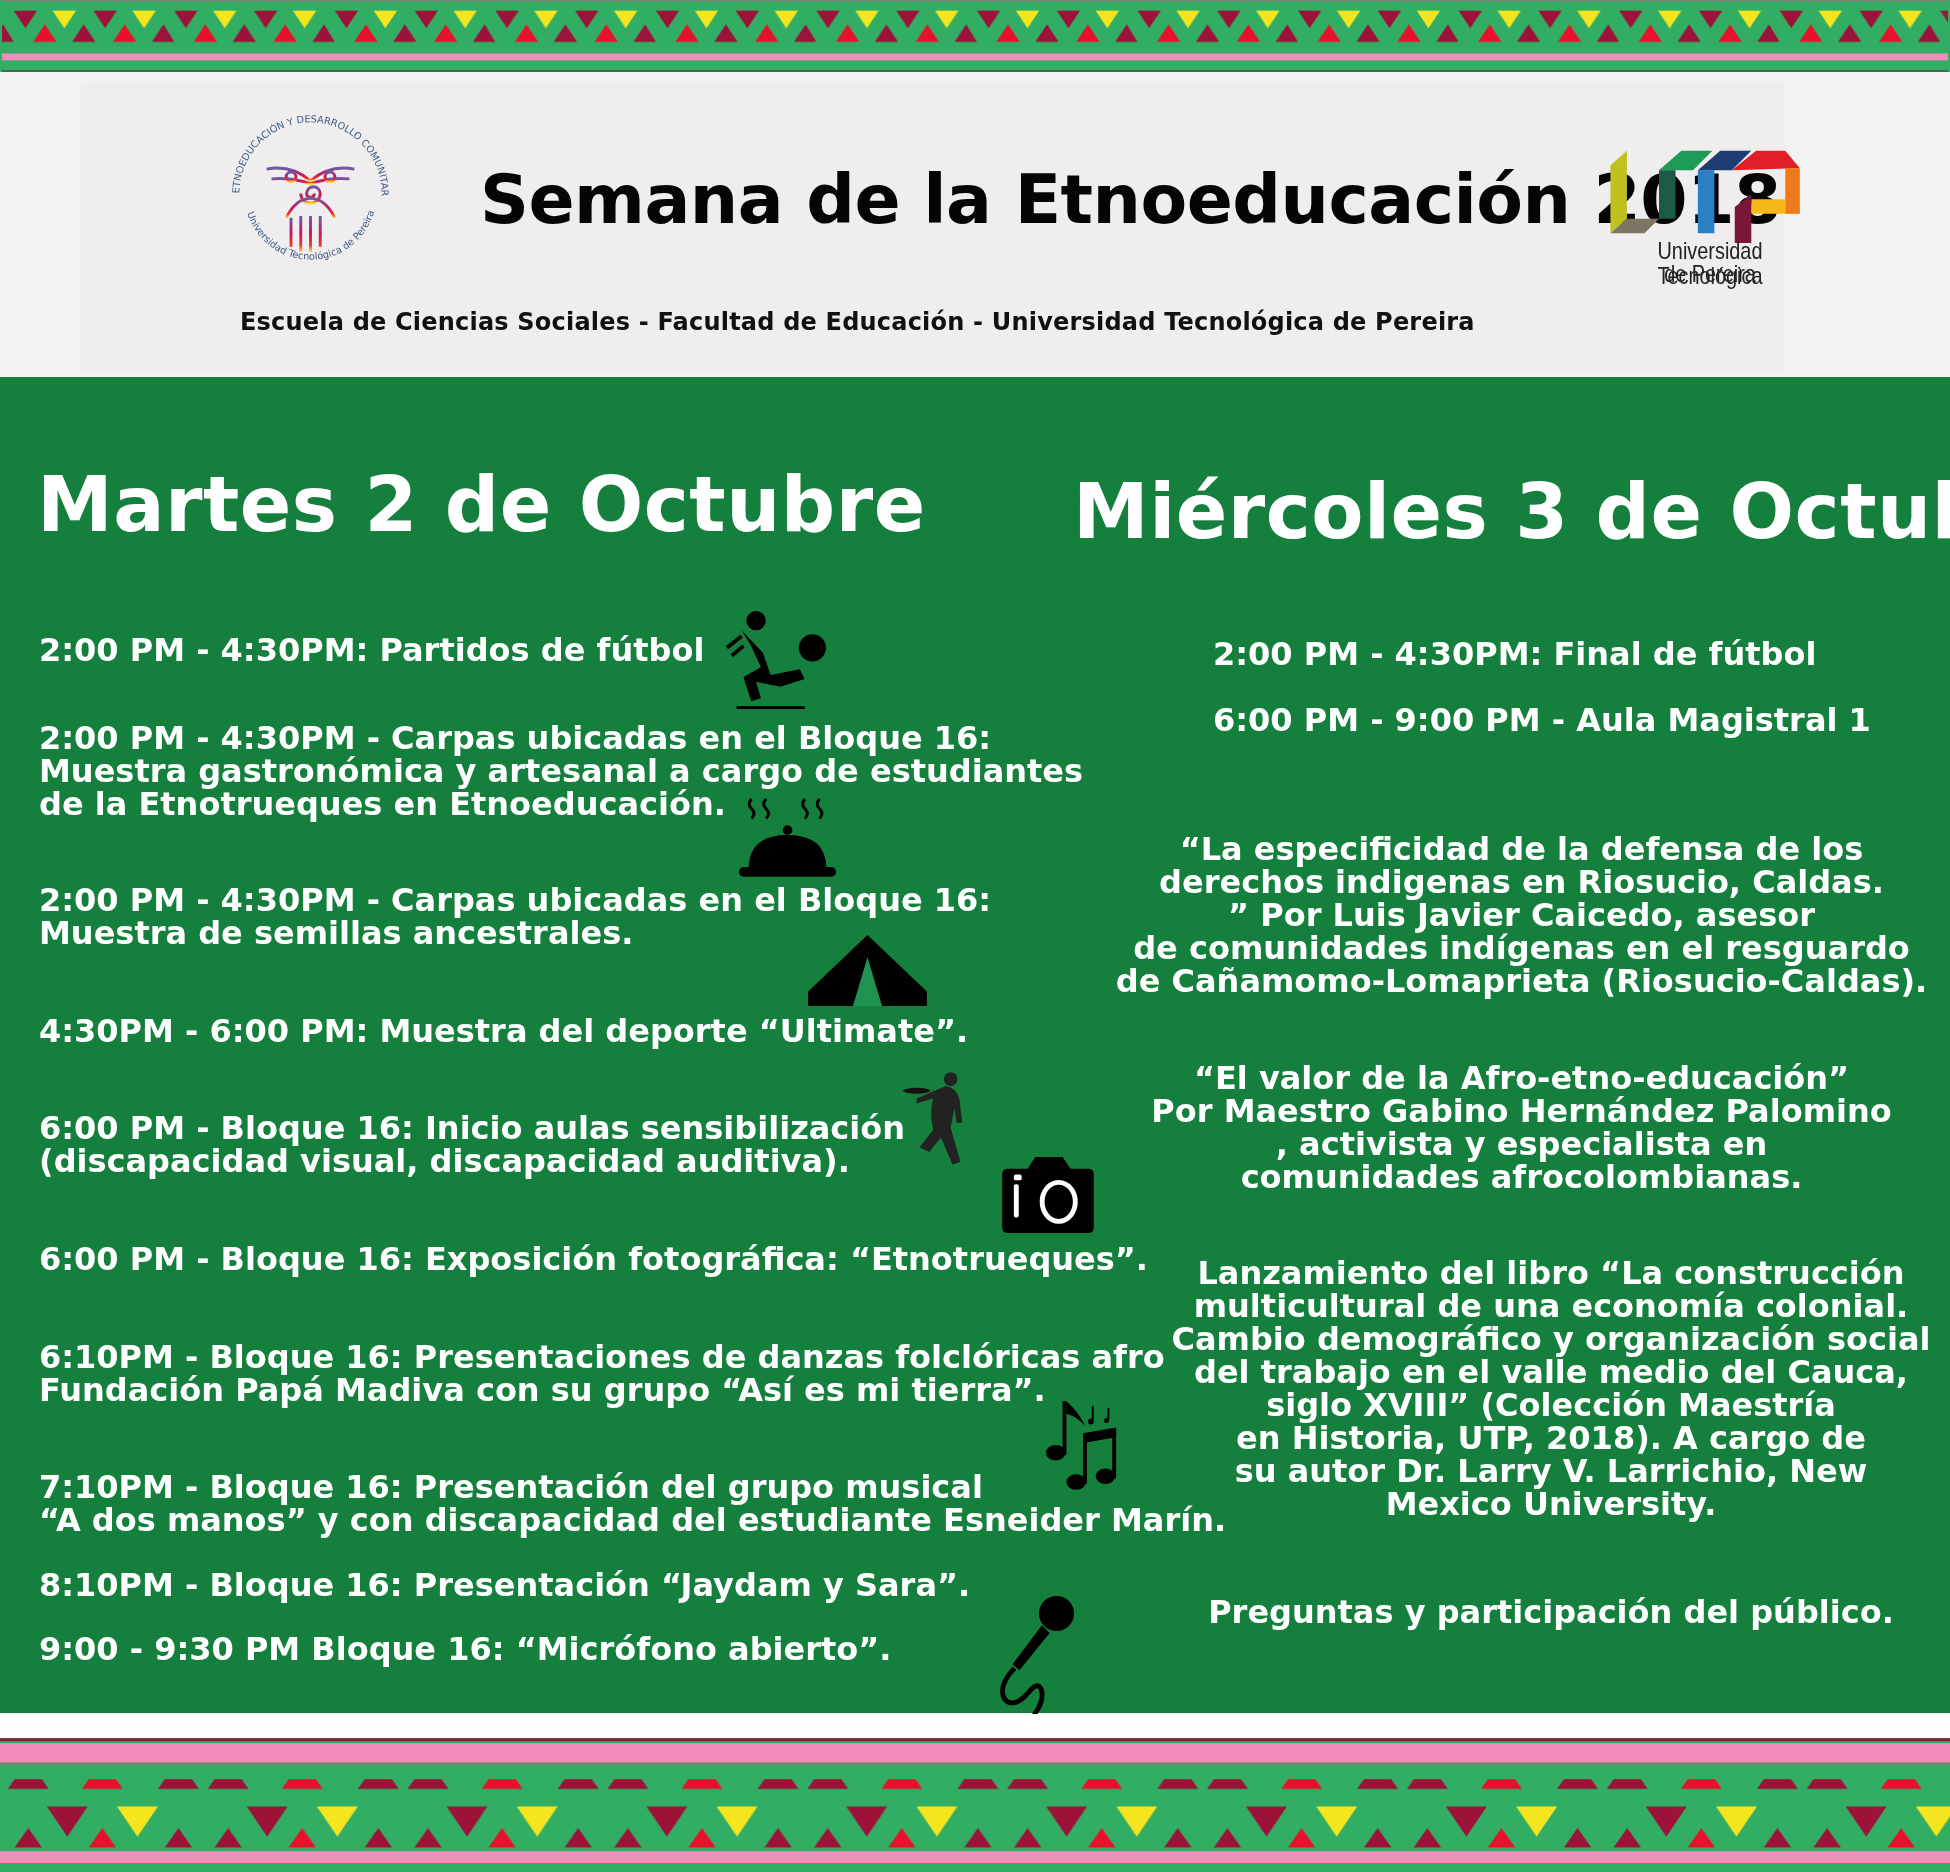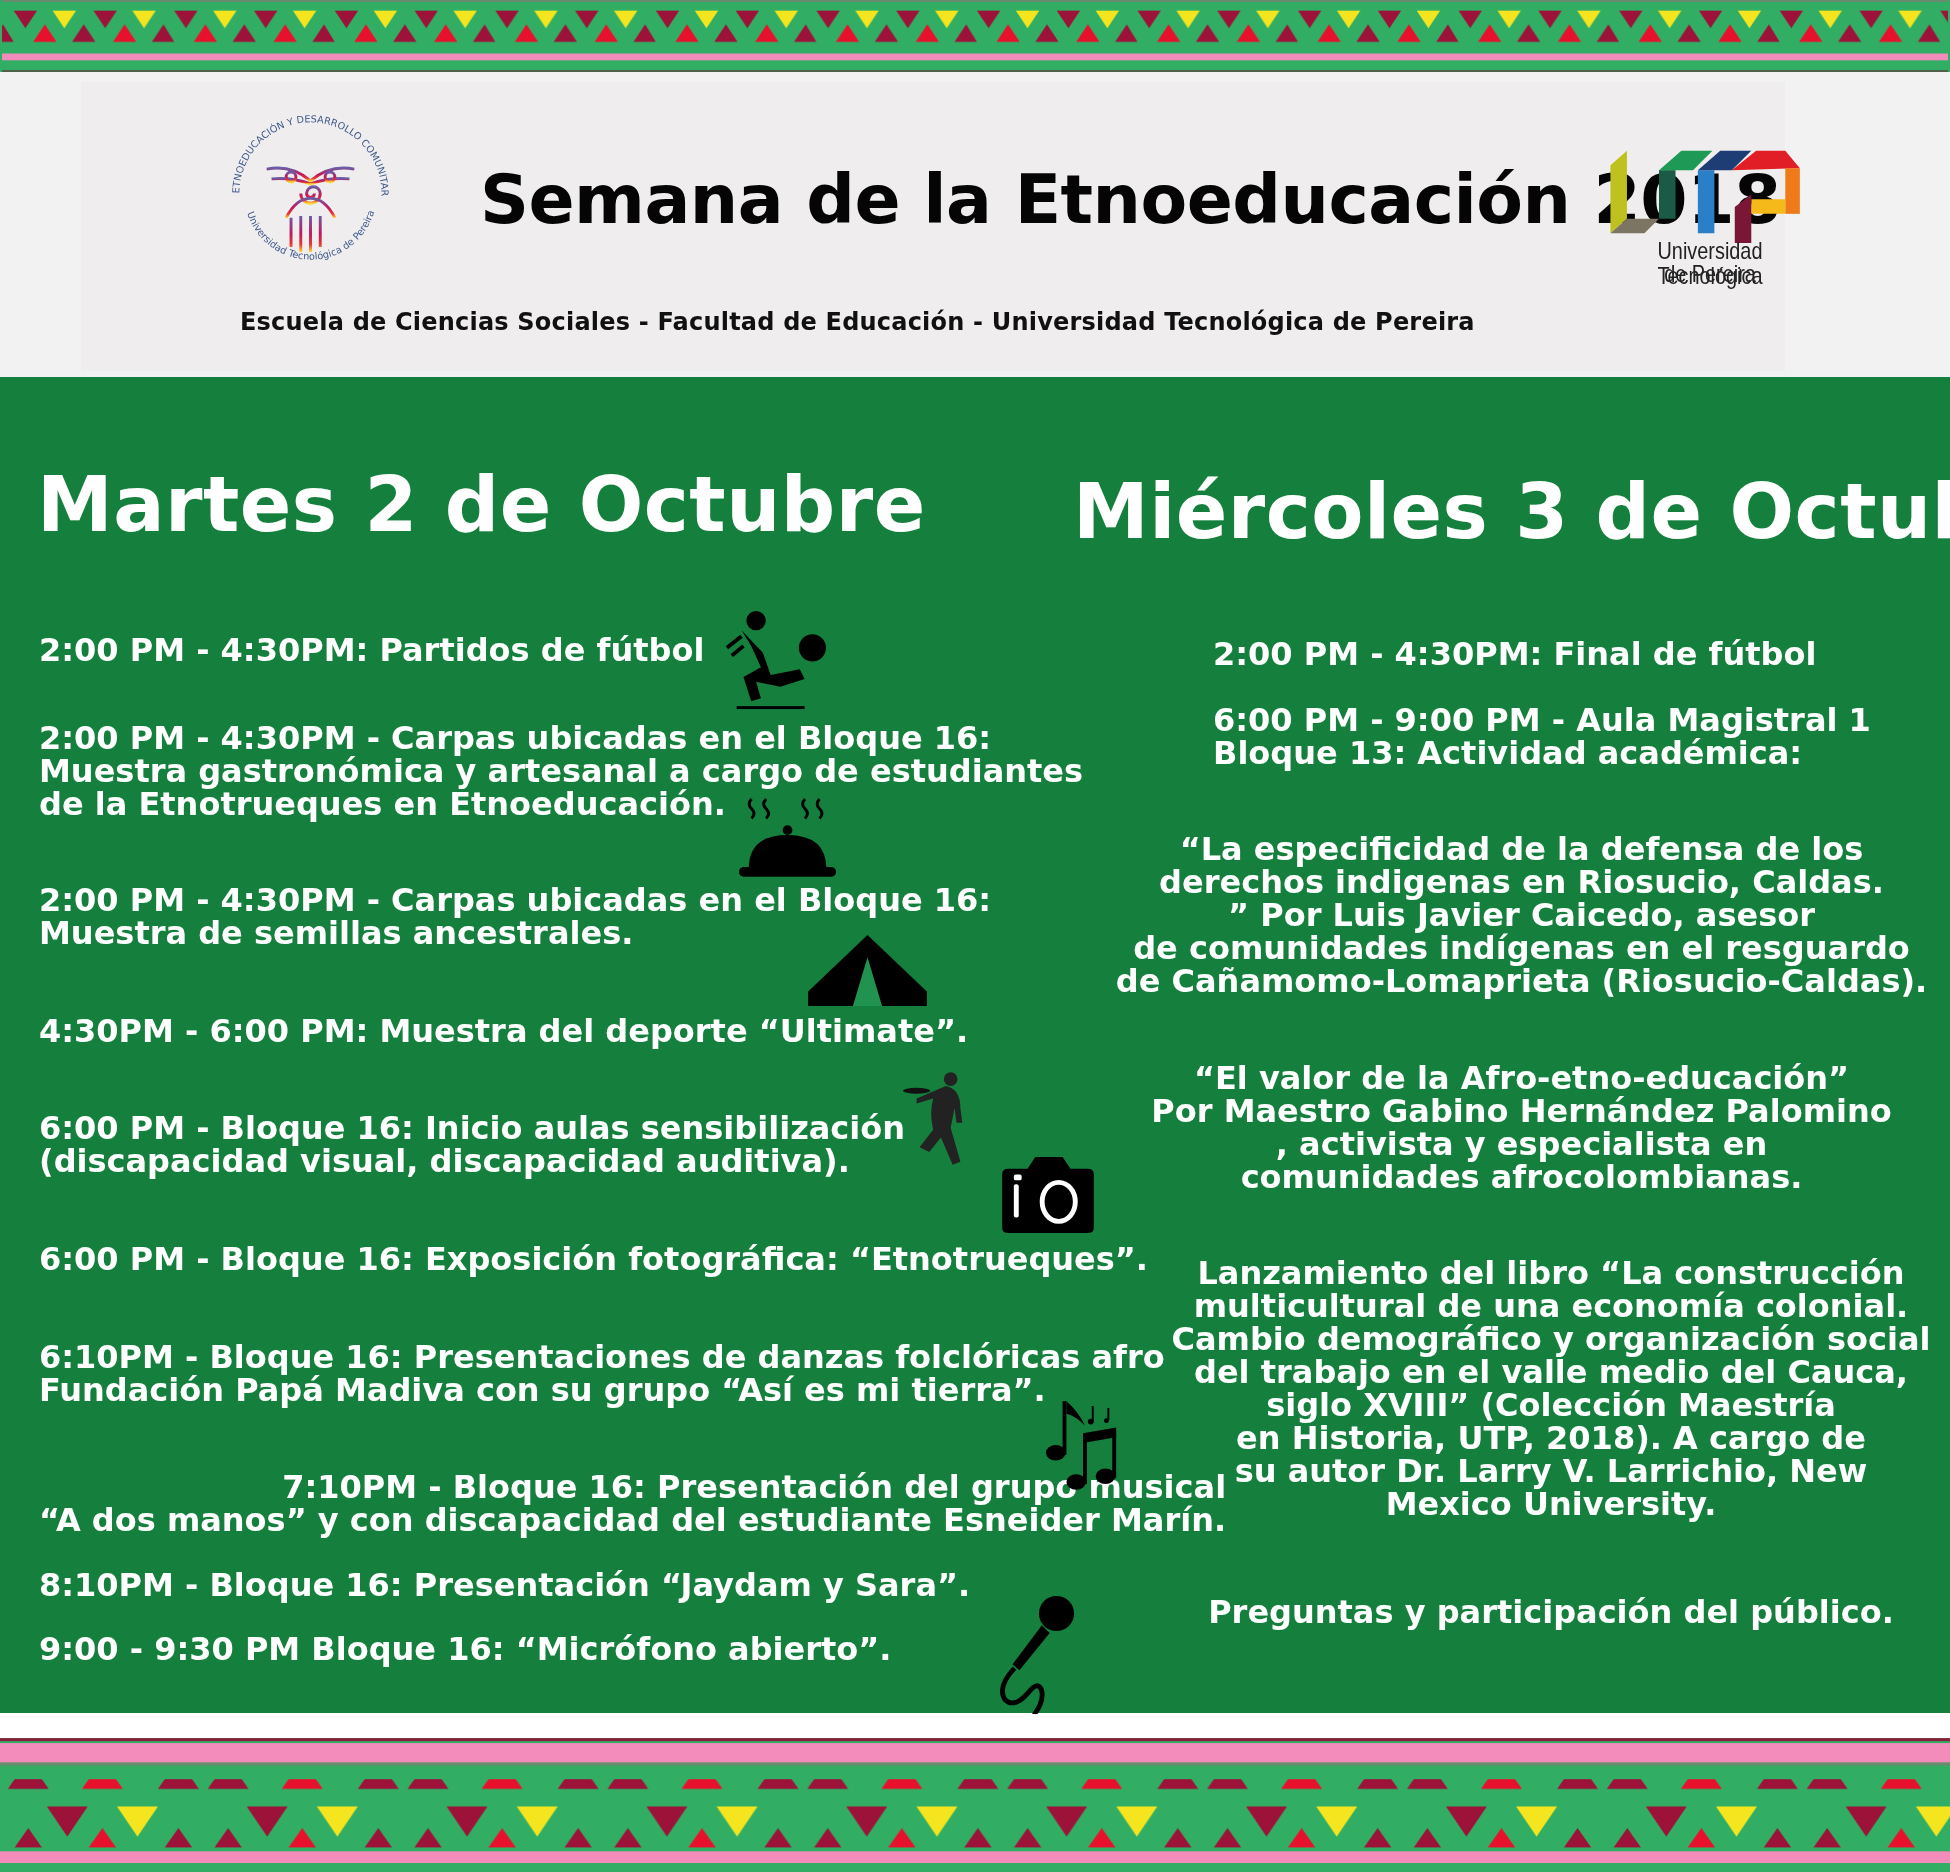--- a/index.html
+++ b/index.html
@@ -121,37 +121,36 @@
     <span class="line">6:00 PM - Bloque 16: Inicio aulas sensibilización</span>
     <span class="line">(discapacidad visual, discapacidad auditiva).</span>
   </div>
   <div class="item" style="left:39px;top:866px;">
     <span class="line">6:00 PM - Bloque 16: Exposición fotográfica: “Etnotrueques”.</span>
   </div>
   <div class="item" style="left:39px;top:964px;">
     <span class="line">6:10PM - Bloque 16: Presentaciones de danzas folclóricas afro</span>
     <span class="line">Fundación Papá Madiva con su grupo “Así es mi tierra”.</span>
   </div>
-  <div class="item" style="left:39px;top:1094px;text-align:right;">
+  <div class="item" style="left:39px;top:1094px;">
     <span class="line">7:10PM - Bloque 16: Presentación del grupo musical</span>
     <span class="line">“A dos manos” y con discapacidad del estudiante Esneider Marín.</span>
   </div>
   <div class="item" style="left:39px;top:1192px;">
     <span class="line">8:10PM - Bloque 16: Presentación “Jaydam y Sara”.</span>
   </div>
   <div class="item" style="left:39px;top:1256px;">
     <span class="line">9:00 -  9:30 PM  Bloque 16: “Micrófono abierto”.</span>
   </div>
 
   <div class="item" style="left:1213px;top:261px;">
     <span class="line">2:00 PM - 4:30PM: Final de fútbol</span>
   </div>
   <div class="item" style="left:1213px;top:327px;">
     <span class="line">6:00 PM - 9:00 PM - Aula Magistral 1</span>
-    <span class="line">Bloque 13: Actividad académica:</span>
   </div>
   <div class="item center" style="left:1112px;width:819px;top:456px;">
     <span class="line">“La especificidad de la defensa de los</span>
     <span class="line">derechos indigenas en Riosucio, Caldas.</span>
     <span class="line">” Por Luis Javier Caicedo, asesor</span>
     <span class="line">de comunidades indígenas en el resguardo</span>
     <span class="line">de Cañamomo-Lomaprieta (Riosucio-Caldas).</span>
   </div>
   <div class="item center" style="left:1112px;width:819px;top:685px;">
     <span class="line">“El valor de la Afro-etno-educación”</span>

